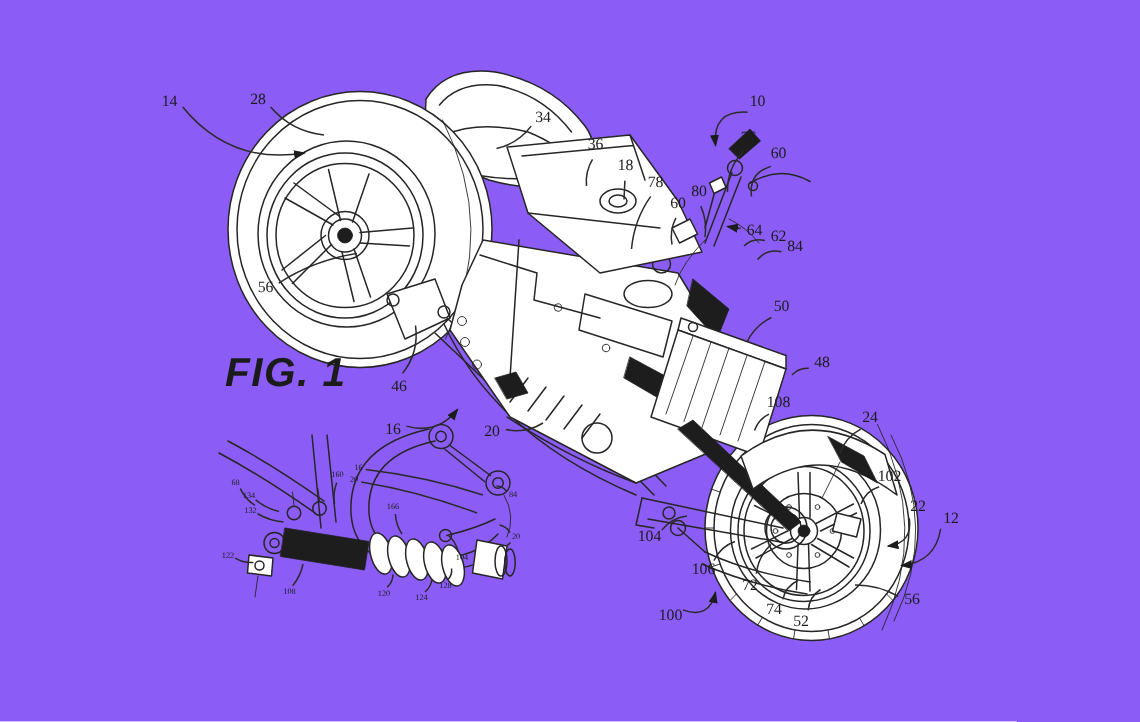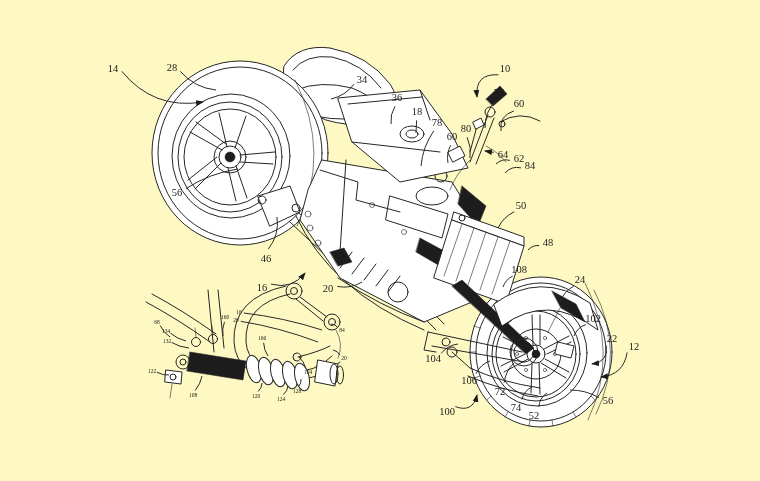--- a/index.html
+++ b/index.html
@@ -1,16 +1,16 @@
 <!DOCTYPE html>
 <html><head>
 <meta charset="utf-8">
 <style>
   html,body{margin:0;padding:0;background:#fff;}
-  .stage{position:relative;width:760px;height:481px;background:#fef9c3;overflow:hidden;
+  .stage{position:relative;width:760px;height:481px;background:#8b5cf6;overflow:hidden;
          font-family:"Liberation Sans",sans-serif;}
   .stage svg{position:absolute;left:0;top:0;}
   #art path,#art circle,#art ellipse,#art line,#art polyline{
       stroke:#262626;stroke-width:1;fill:none;stroke-linecap:round;stroke-linejoin:round;}
   #art .w{fill:#ffffff;}
   #art .k{fill:#1d1d1d;stroke:#1d1d1d;stroke-width:.5;}
   #art .thin{stroke-width:.6;}
   #labels-layer .leader{fill:none;stroke:#2b2b2b;stroke-width:1;}
   #labels-layer text{fill:#1c1c1c;font-family:"Liberation Serif",serif;
       text-anchor:middle;dominant-baseline:central;}
@@ -381,13 +381,14 @@
       <g>
         <path d="M 337.7 327.6 Q 335.3 324.1 331 324" class="leader" stroke-width="0.6"></path>
         <text x="342" y="330" font-size="5.5">84</text>
       </g>
       <g>
         <path d="M 340.0 355.1 Q 337.7 350.9 333 350" class="leader" stroke-width="0.6"></path>
         <text x="344" y="358" font-size="5.5">20</text>
       </g>
     </svg>
 
+  <div class="fig-caption">FIG. 1</div>
 </div>
 
 </body></html>

